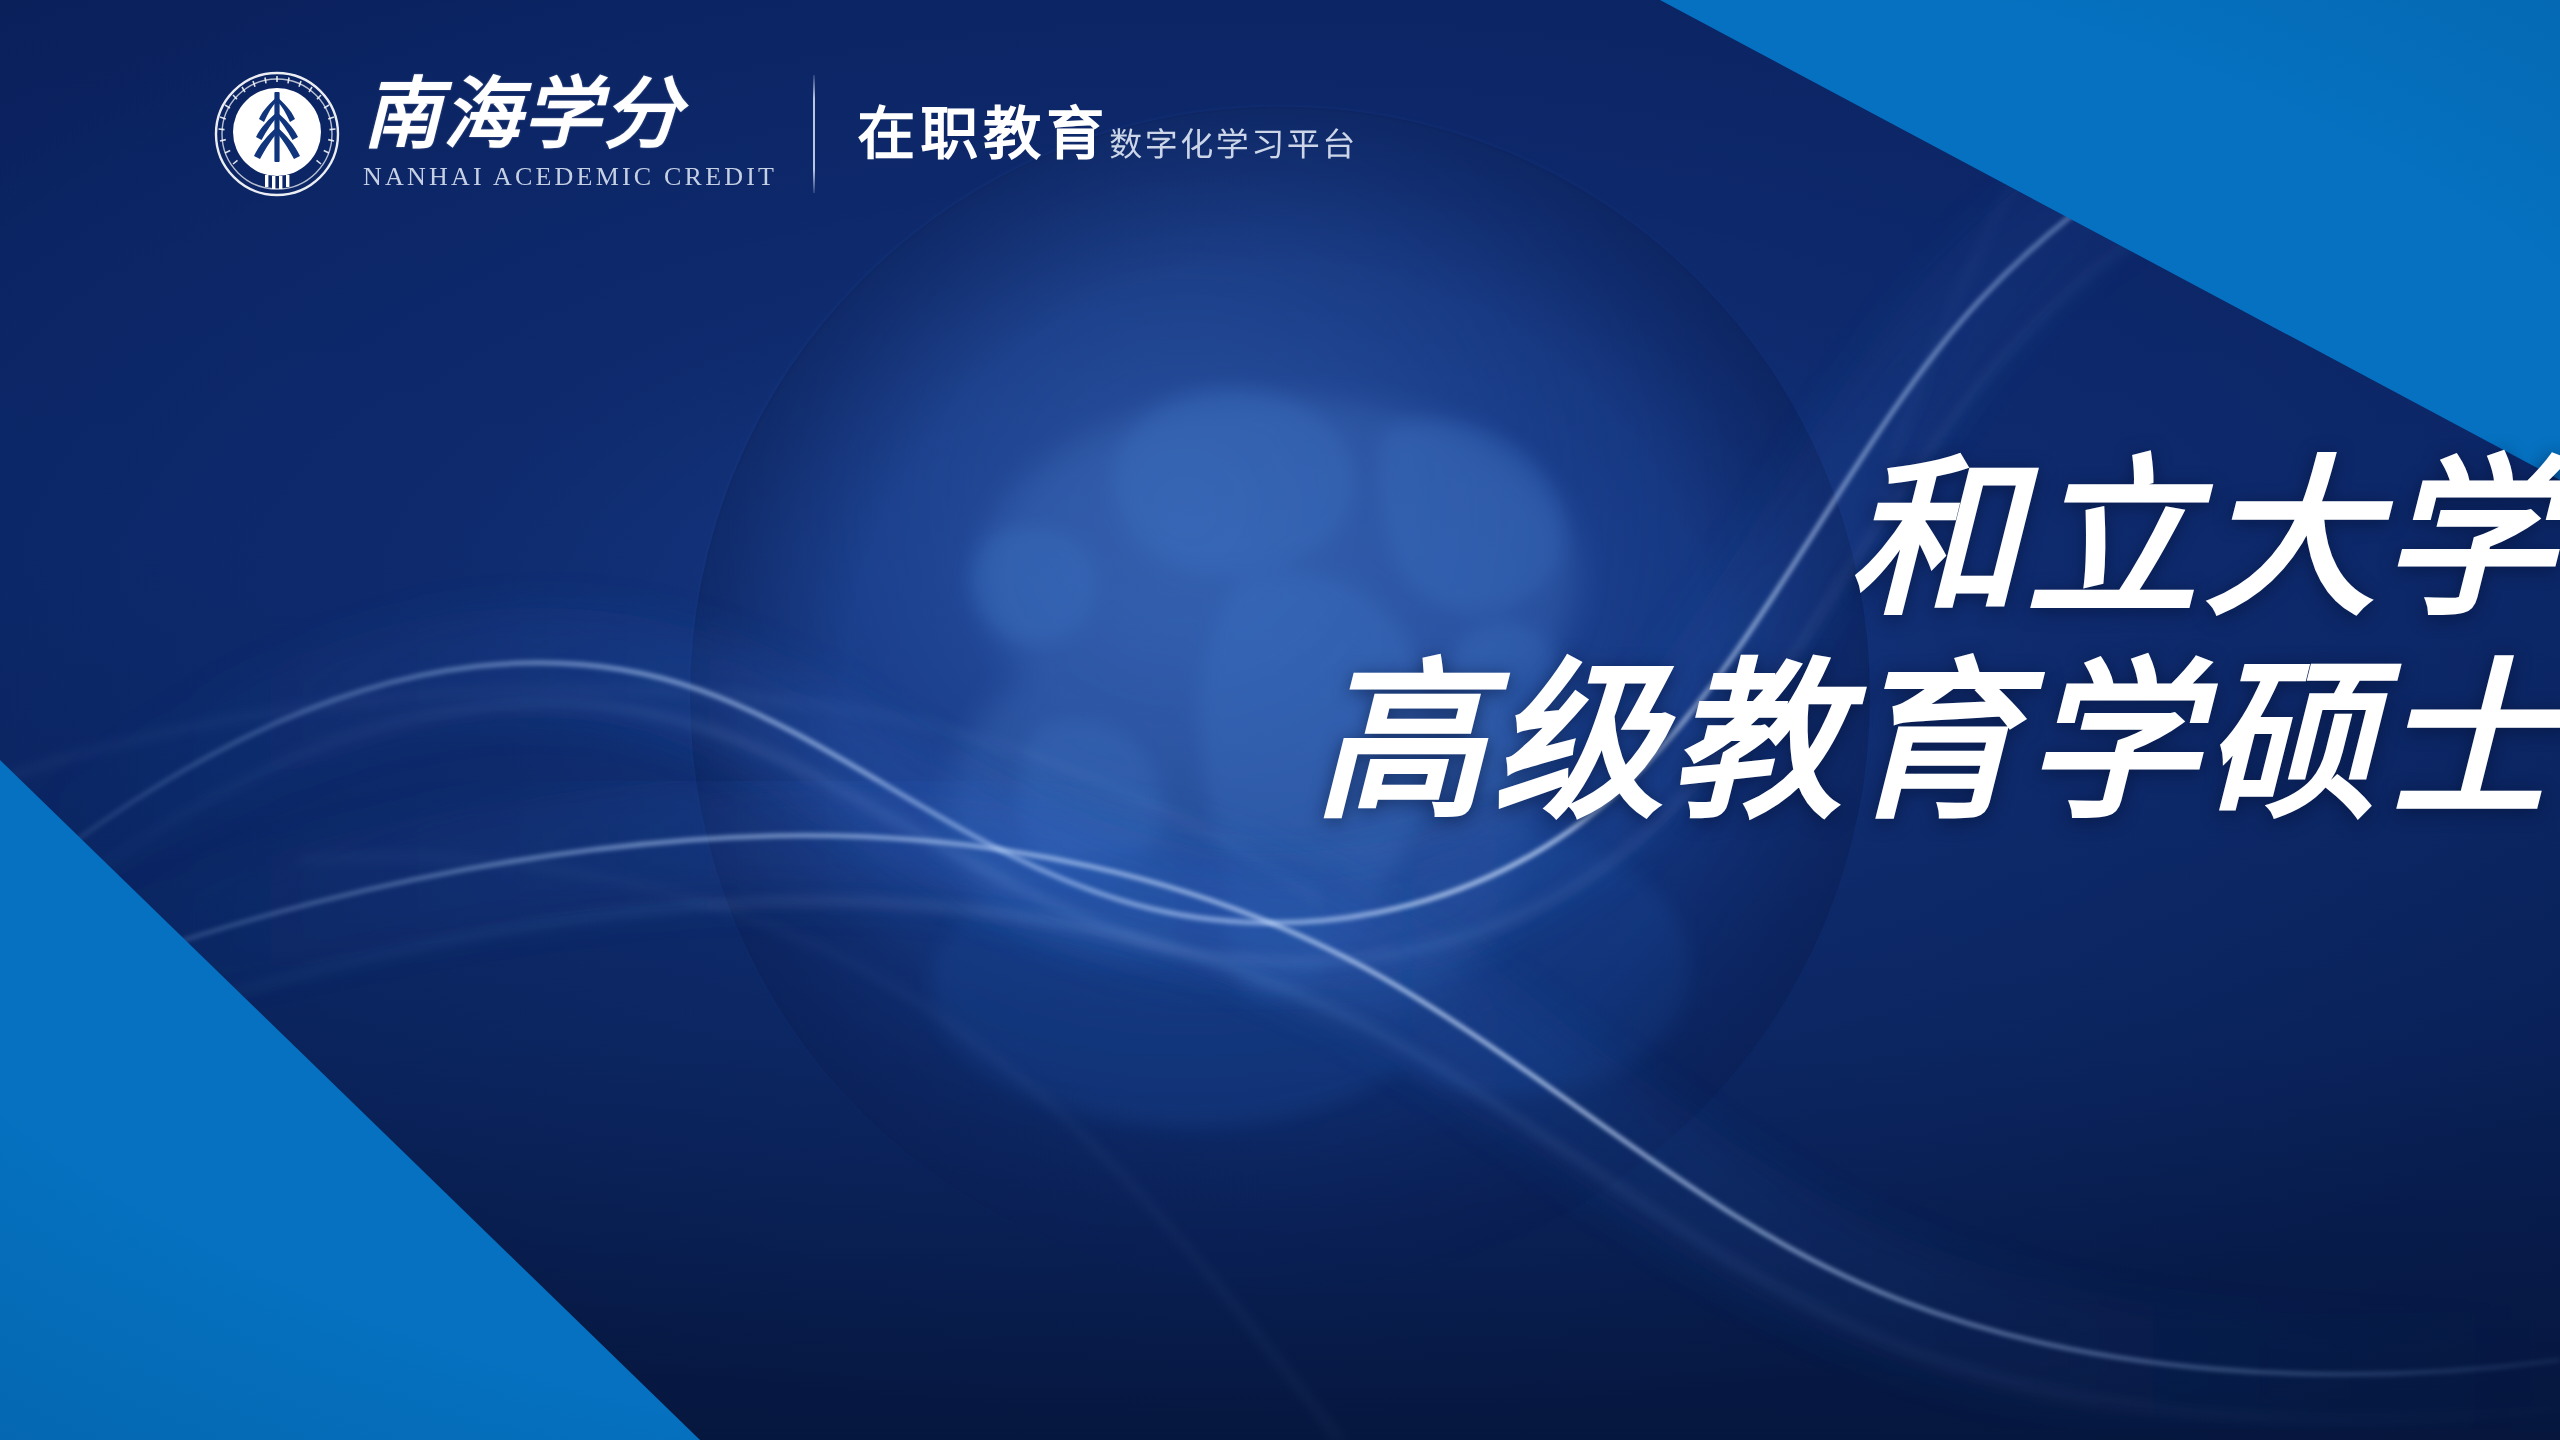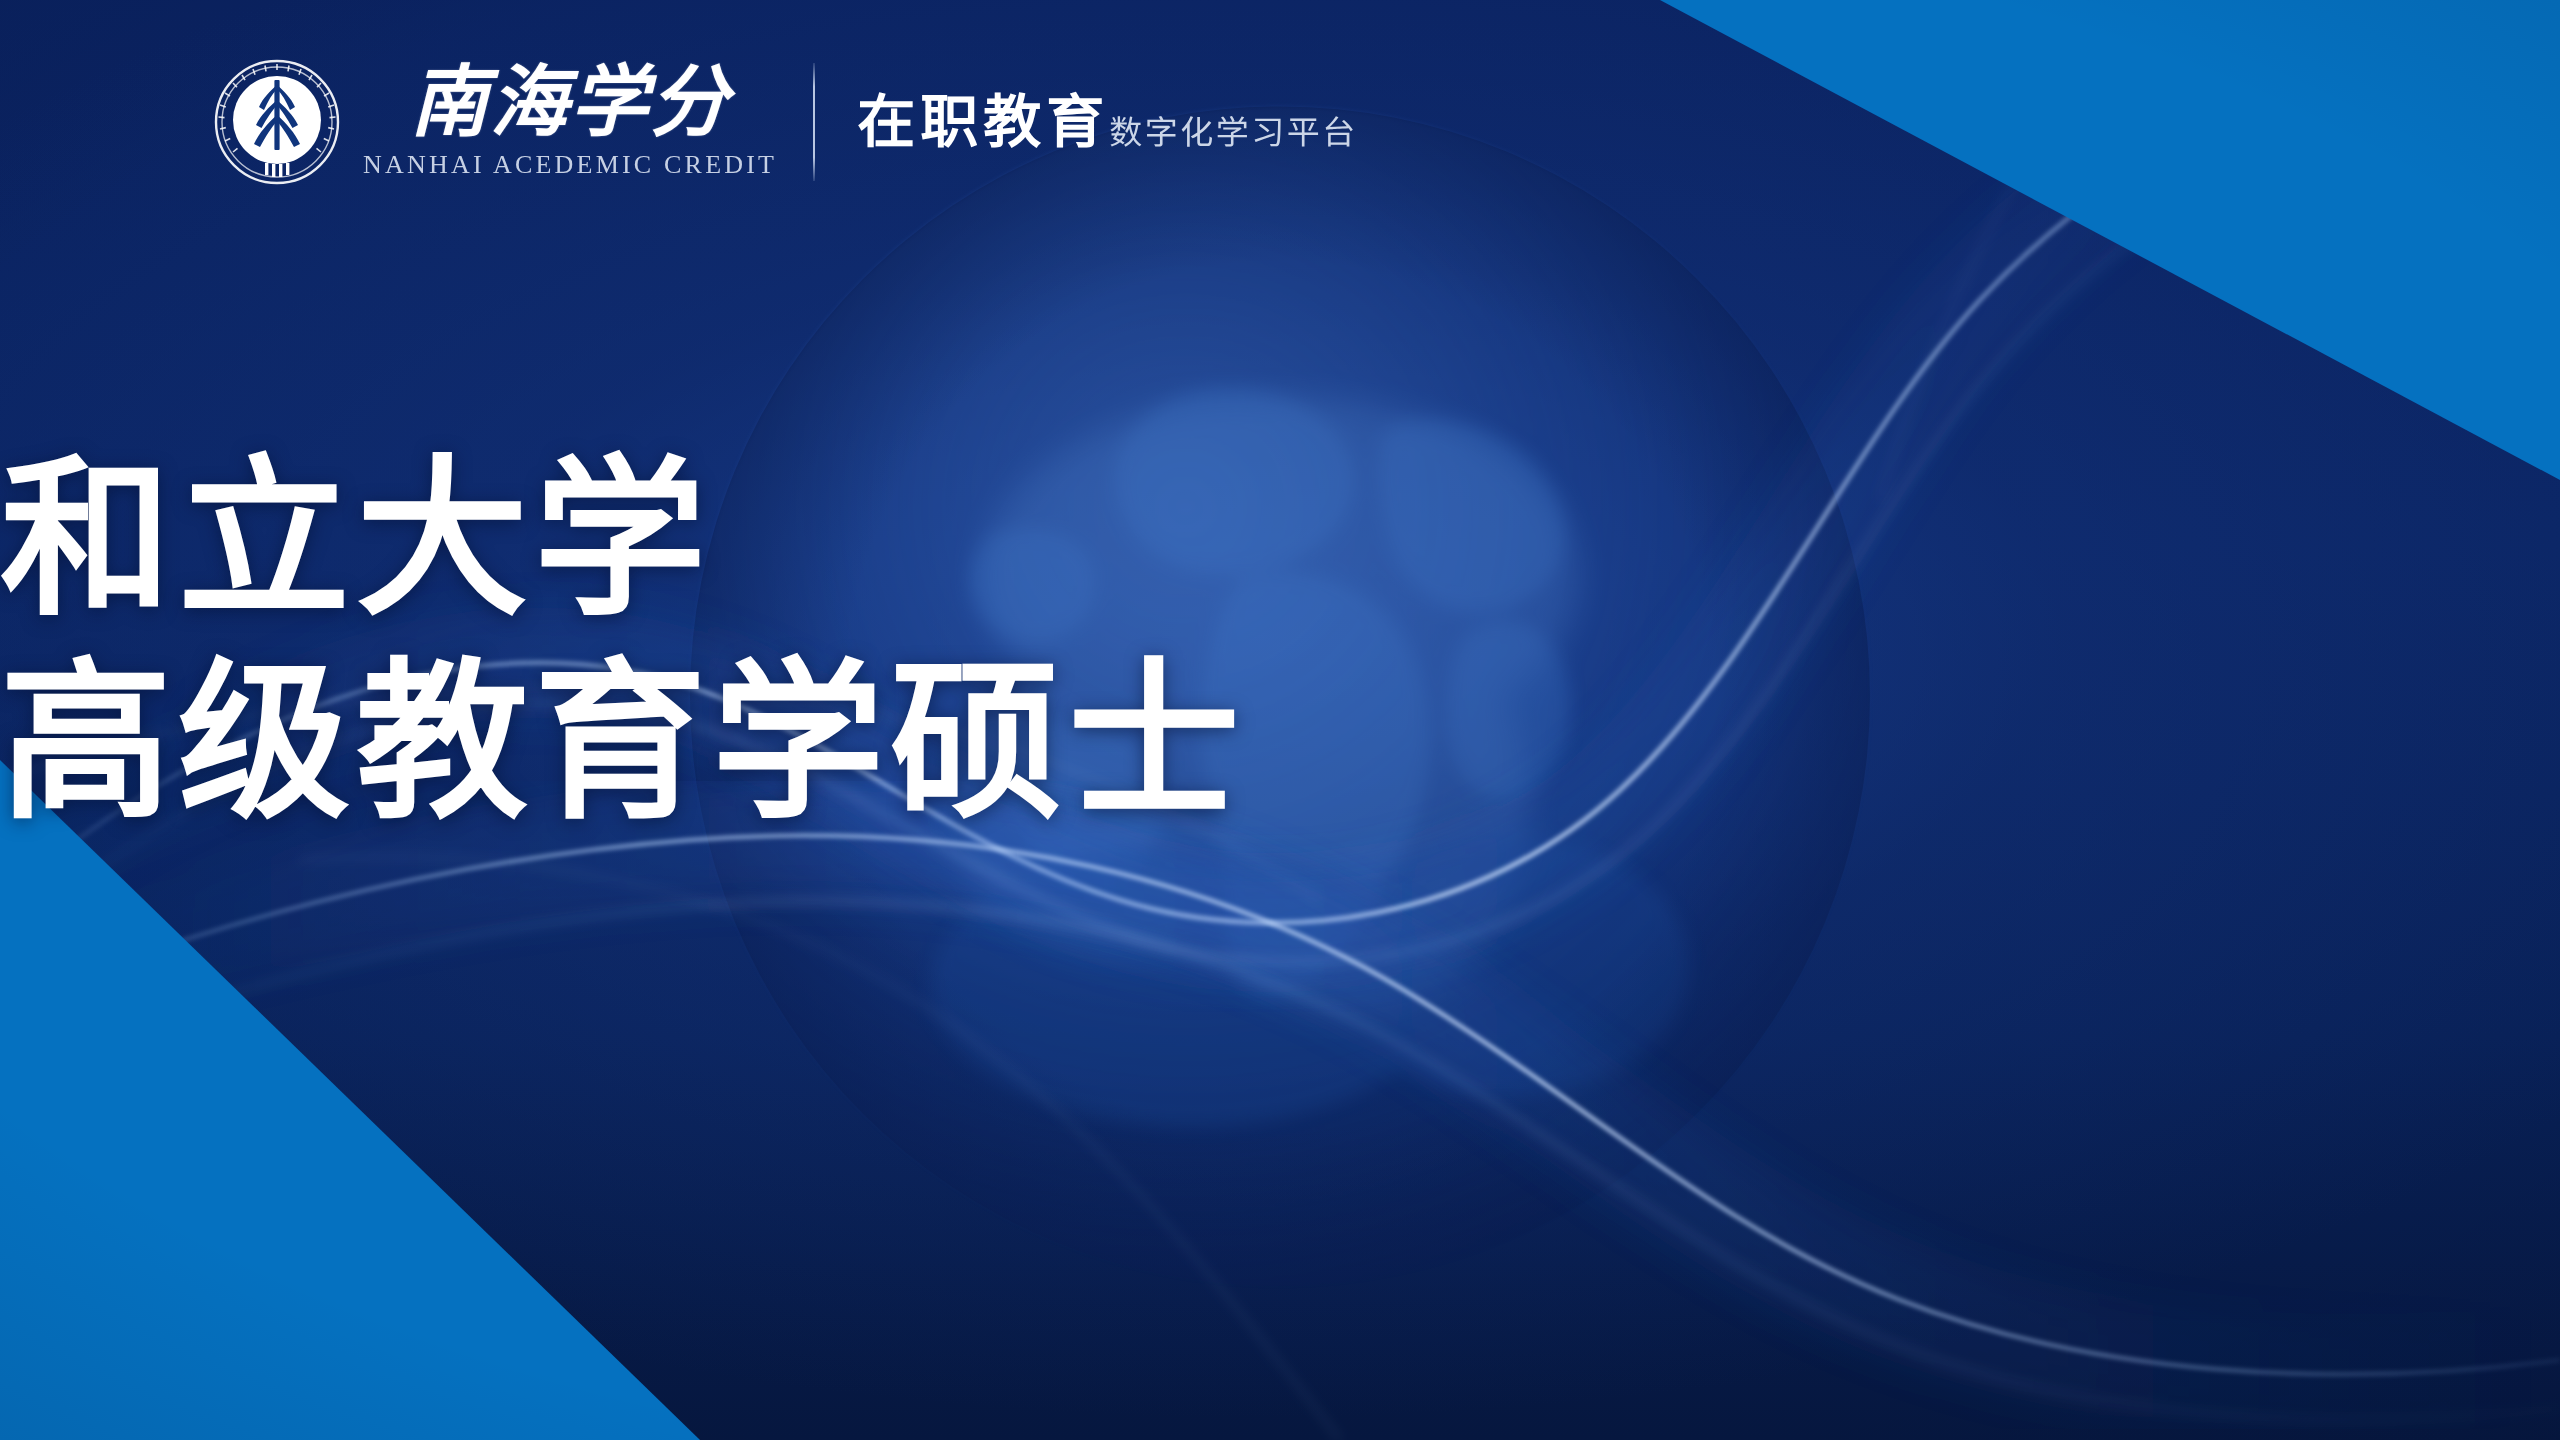--- a/index.html
+++ b/index.html
@@ -101,26 +101,25 @@
     inset: 0;
     background:
       radial-gradient(130% 120% at 50% 48%, rgba(0,0,0,0) 45%, rgba(3,12,40,0.42) 100%);
     pointer-events: none;
   }
 
   
   .logo-lockup {
     position: absolute;
     left: 213px;
-    top: 58px;
+    top: 70px;
     display: flex;
     align-items: center;
     gap: 0;
     z-index: 6;
-    text-align: center;
   }
   .crest {
     width: 128px;
     height: 128px;
     flex: 0 0 auto;
   }
   .crest svg { display:block; }
 
   .brand-block {
     margin-left: 22px;
@@ -178,22 +177,23 @@
     line-height: 1.05;
     white-space: nowrap;
   }
 
   
   .title-wrap {
     position: absolute;
     left: 0;
     right: 0;
     top: 438px;
-    text-align: left;
+    text-align: right;
     z-index: 5;
+    font-style: italic;
   }
   .title-line {
     color: #ffffff;
     font-weight: 700;
     font-size: 172px;
     line-height: 1.18;
     letter-spacing: 6px;
     white-space: nowrap;
     text-shadow: 0 3px 18px rgba(3,14,48,0.55);
   }

